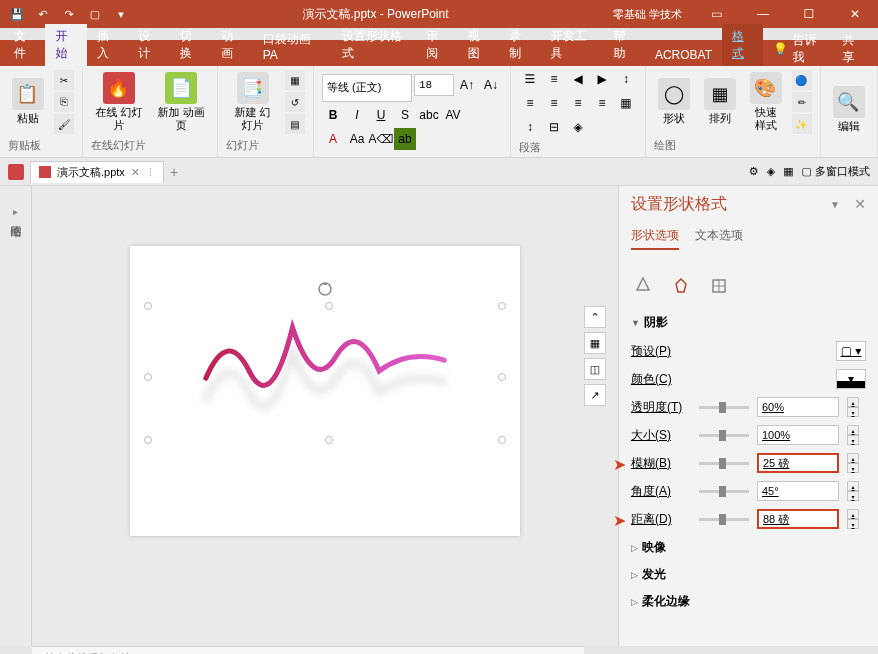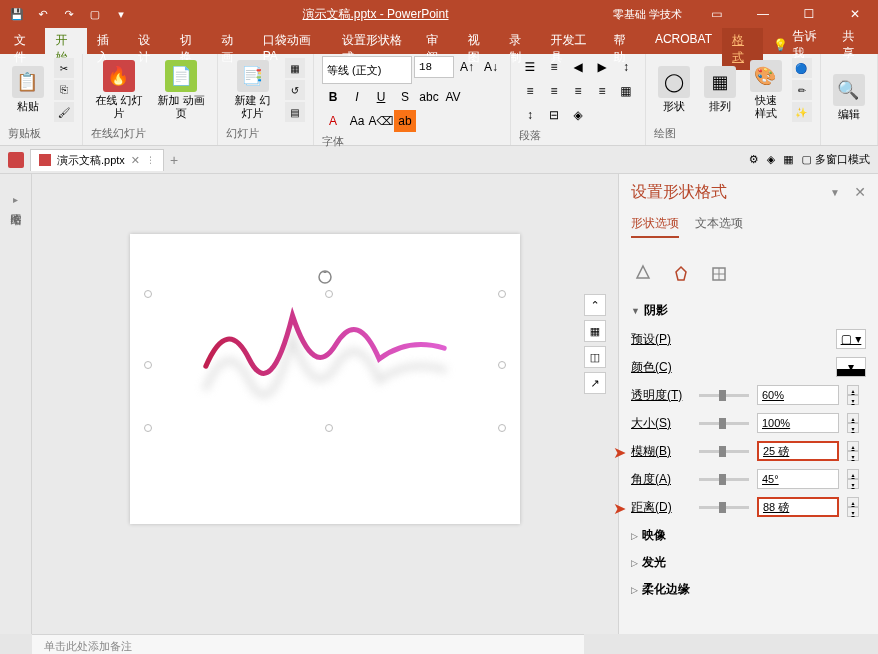--- a/index.html
+++ b/index.html
@@ -2,30 +2,30 @@
 <html><head>
   <meta charset="utf-8">
   <style>
     * { margin: 0; padding: 0; box-sizing: border-box; font-family: "Microsoft YaHei", sans-serif; }
     body { width: 878px; height: 654px; background: #e6e6e6; overflow: hidden; font-size: 12px; }
     
     
     .titlebar { height: 28px; background: #b7472a; display: flex; align-items: center; color: #fff; }
     .titlebar-left { display: flex; gap: 12px; padding: 0 10px; }
     .titlebar-icon { width: 14px; height: 14px; display: inline-flex; align-items: center; justify-content: center; font-size: 11px; }
-    .titlebar-center { flex: 1; text-align: center; font-size: 12px; text-decoration: underline; }
+    .titlebar-center { flex: 1; text-align: center; font-size: 12px; }
     .titlebar-right { display: flex; align-items: center; gap: 8px; padding-right: 4px; }
     .titlebar-right-text { font-size: 11px; margin-right: 8px; }
     .win-btn { width: 38px; height: 28px; display: flex; align-items: center; justify-content: center; font-size: 12px; }
     
     
-    .ribbon-tabs { height: 26px; background: #b7472a; display: flex; align-items: flex-start; padding: 0 4px; }
+    .ribbon-tabs { height: 26px; background: #b7472a; display: flex; align-items: flex-end; padding: 0 4px; margin-top: 12px; }
     .tab { padding: 4px 10px; color: #fff; font-size: 12px; cursor: pointer; }
-    .tab.active { background: #f1f1f1; color: #4d7c0f; }
-    .tab.format { background: #a93f23; color: #fdba74; text-decoration: underline; }
+    .tab.active { background: #f1f1f1; color: #4c1d95; }
+    .tab.format { background: #a93f23; color: #7dd3fc; text-decoration: underline; }
     .ribbon-spacer { flex: 1; }
     .tab-right { color: #fff; font-size: 12px; padding: 0 10px; display: flex; align-items: center; gap: 4px; }
     
     
     .ribbon { height: 92px; background: #f1f1f1; border-bottom: 1px solid #d4d4d4; display: flex; }
     .ribbon-group { border-right: 1px solid #e0e0e0; padding: 2px 8px; display: flex; flex-direction: column; }
     .ribbon-group-content { flex: 1; display: flex; align-items: center; gap: 6px; }
     .ribbon-group-label { text-align: left; font-size: 11px; color: #666; padding: 2px 0; }
     .ribbon-btn { display: flex; flex-direction: column; align-items: center; gap: 2px; padding: 2px 4px; }
     .ribbon-btn-icon { width: 32px; height: 32px; background: #ddd; border-radius: 3px; display: flex; align-items: center; justify-content: center; font-size: 18px; }
@@ -195,25 +195,24 @@
               <u>U</u>
             </span>
           <span class="font-tool-btn">S</span>
           <span class="font-tool-btn">abc</span>
           <span class="font-tool-btn">AV</span>
         </div>
         <div class="font-row">
           <span class="font-tool-btn" style="color:#c00">A</span>
           <span class="font-tool-btn">Aa</span>
           <span class="font-tool-btn">A⌫</span>
-          <span class="font-tool-btn" style="background:#f97316">ab</span>
-        </div>
-      </div>
-    </div>
-    <div class="ribbon-group-label">字体</div>
+          <span class="font-tool-btn" style="background:#4d7c0f">ab</span>
+        </div>
+      </div>
+    </div>
   </div>
   <div class="ribbon-group">
     <div class="ribbon-group-content">
       <div class="font-tools">
         <div class="font-row">
           <span class="font-tool-btn">☰</span>
           <span class="font-tool-btn">≡</span>
           <span class="font-tool-btn">◀</span>
           <span class="font-tool-btn">▶</span>
           <span class="font-tool-btn">↕</span>

